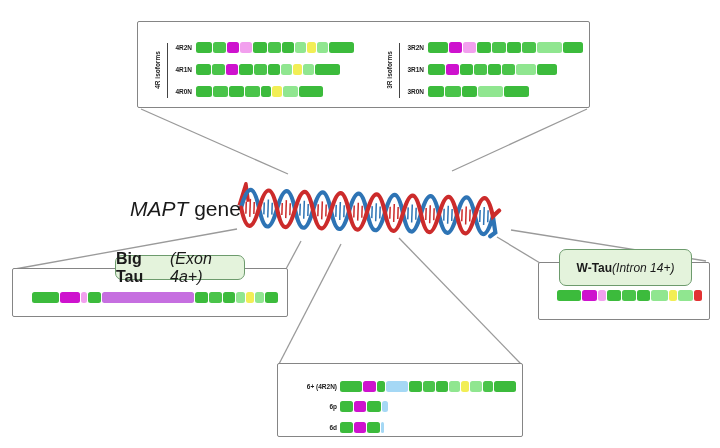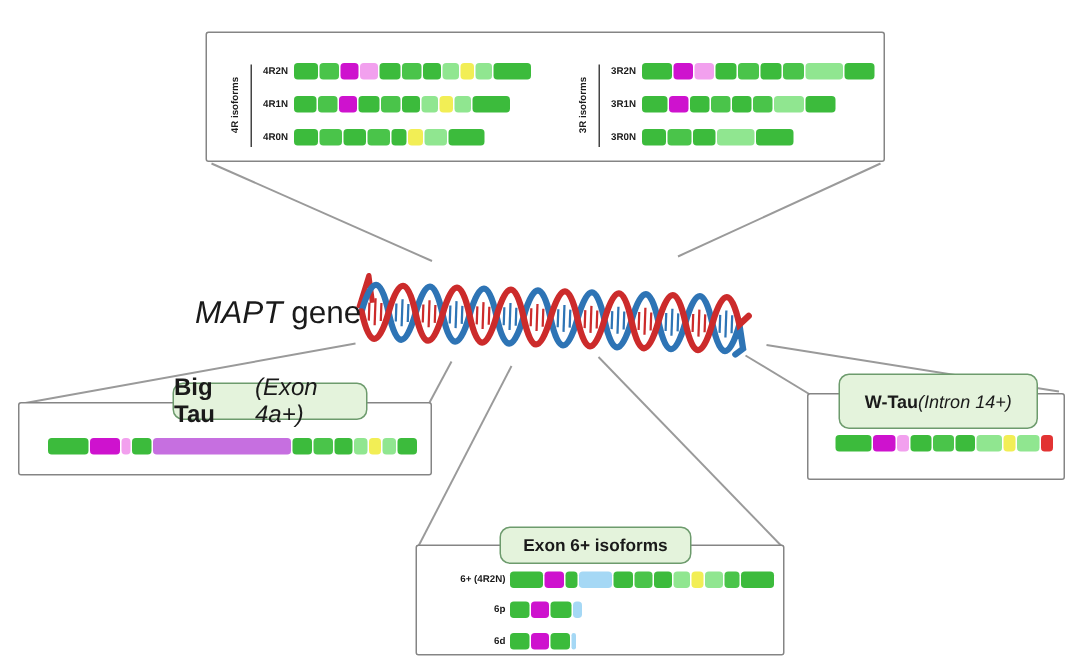--- a/index.html
+++ b/index.html
@@ -220,23 +220,20 @@
       <span style="width: 14px; background: rgb(60, 187, 60);"></span>
       <span style="width: 14px; background: rgb(74, 196, 74);"></span>
       <span style="width: 13px; background: rgb(60, 187, 60);"></span>
       <span style="width: 17px; background: rgb(144, 230, 144);"></span>
       <span style="width: 8px; background: rgb(242, 238, 85);"></span>
       <span style="width: 15px; background: rgb(144, 230, 144);"></span>
       <span style="width: 8px; background: rgb(226, 51, 51);"></span>
     </div>
 
   <div class="box" style="left:277px;top:363px;width:246px;height:74px;"></div>
-  <div class="capsule" style="left:333px;top:351px;width:128px;height:25px;font-size:11.5px;">
-    <span>Exon 6+ isoforms</span>
-  </div>
   <div style="position:absolute;left:296px;top:381px;z-index:3;">
     <div class="iso-row" style="margin-bottom:9px;">
       <span class="row-label" style="width:41px;margin-right:3px;">6+ (4R2N)</span>
       <div class="row-bar">
           <span style="width: 22px; background: rgb(60, 187, 60);"></span>
           <span style="width: 13px; background: rgb(206, 18, 206);"></span>
           <span style="width: 8px; background: rgb(60, 187, 60);"></span>
           <span style="width: 22px; background: rgb(165, 216, 245);"></span>
           <span style="width: 13px; background: rgb(60, 187, 60);"></span>
           <span style="width: 12px; background: rgb(74, 196, 74);"></span>

